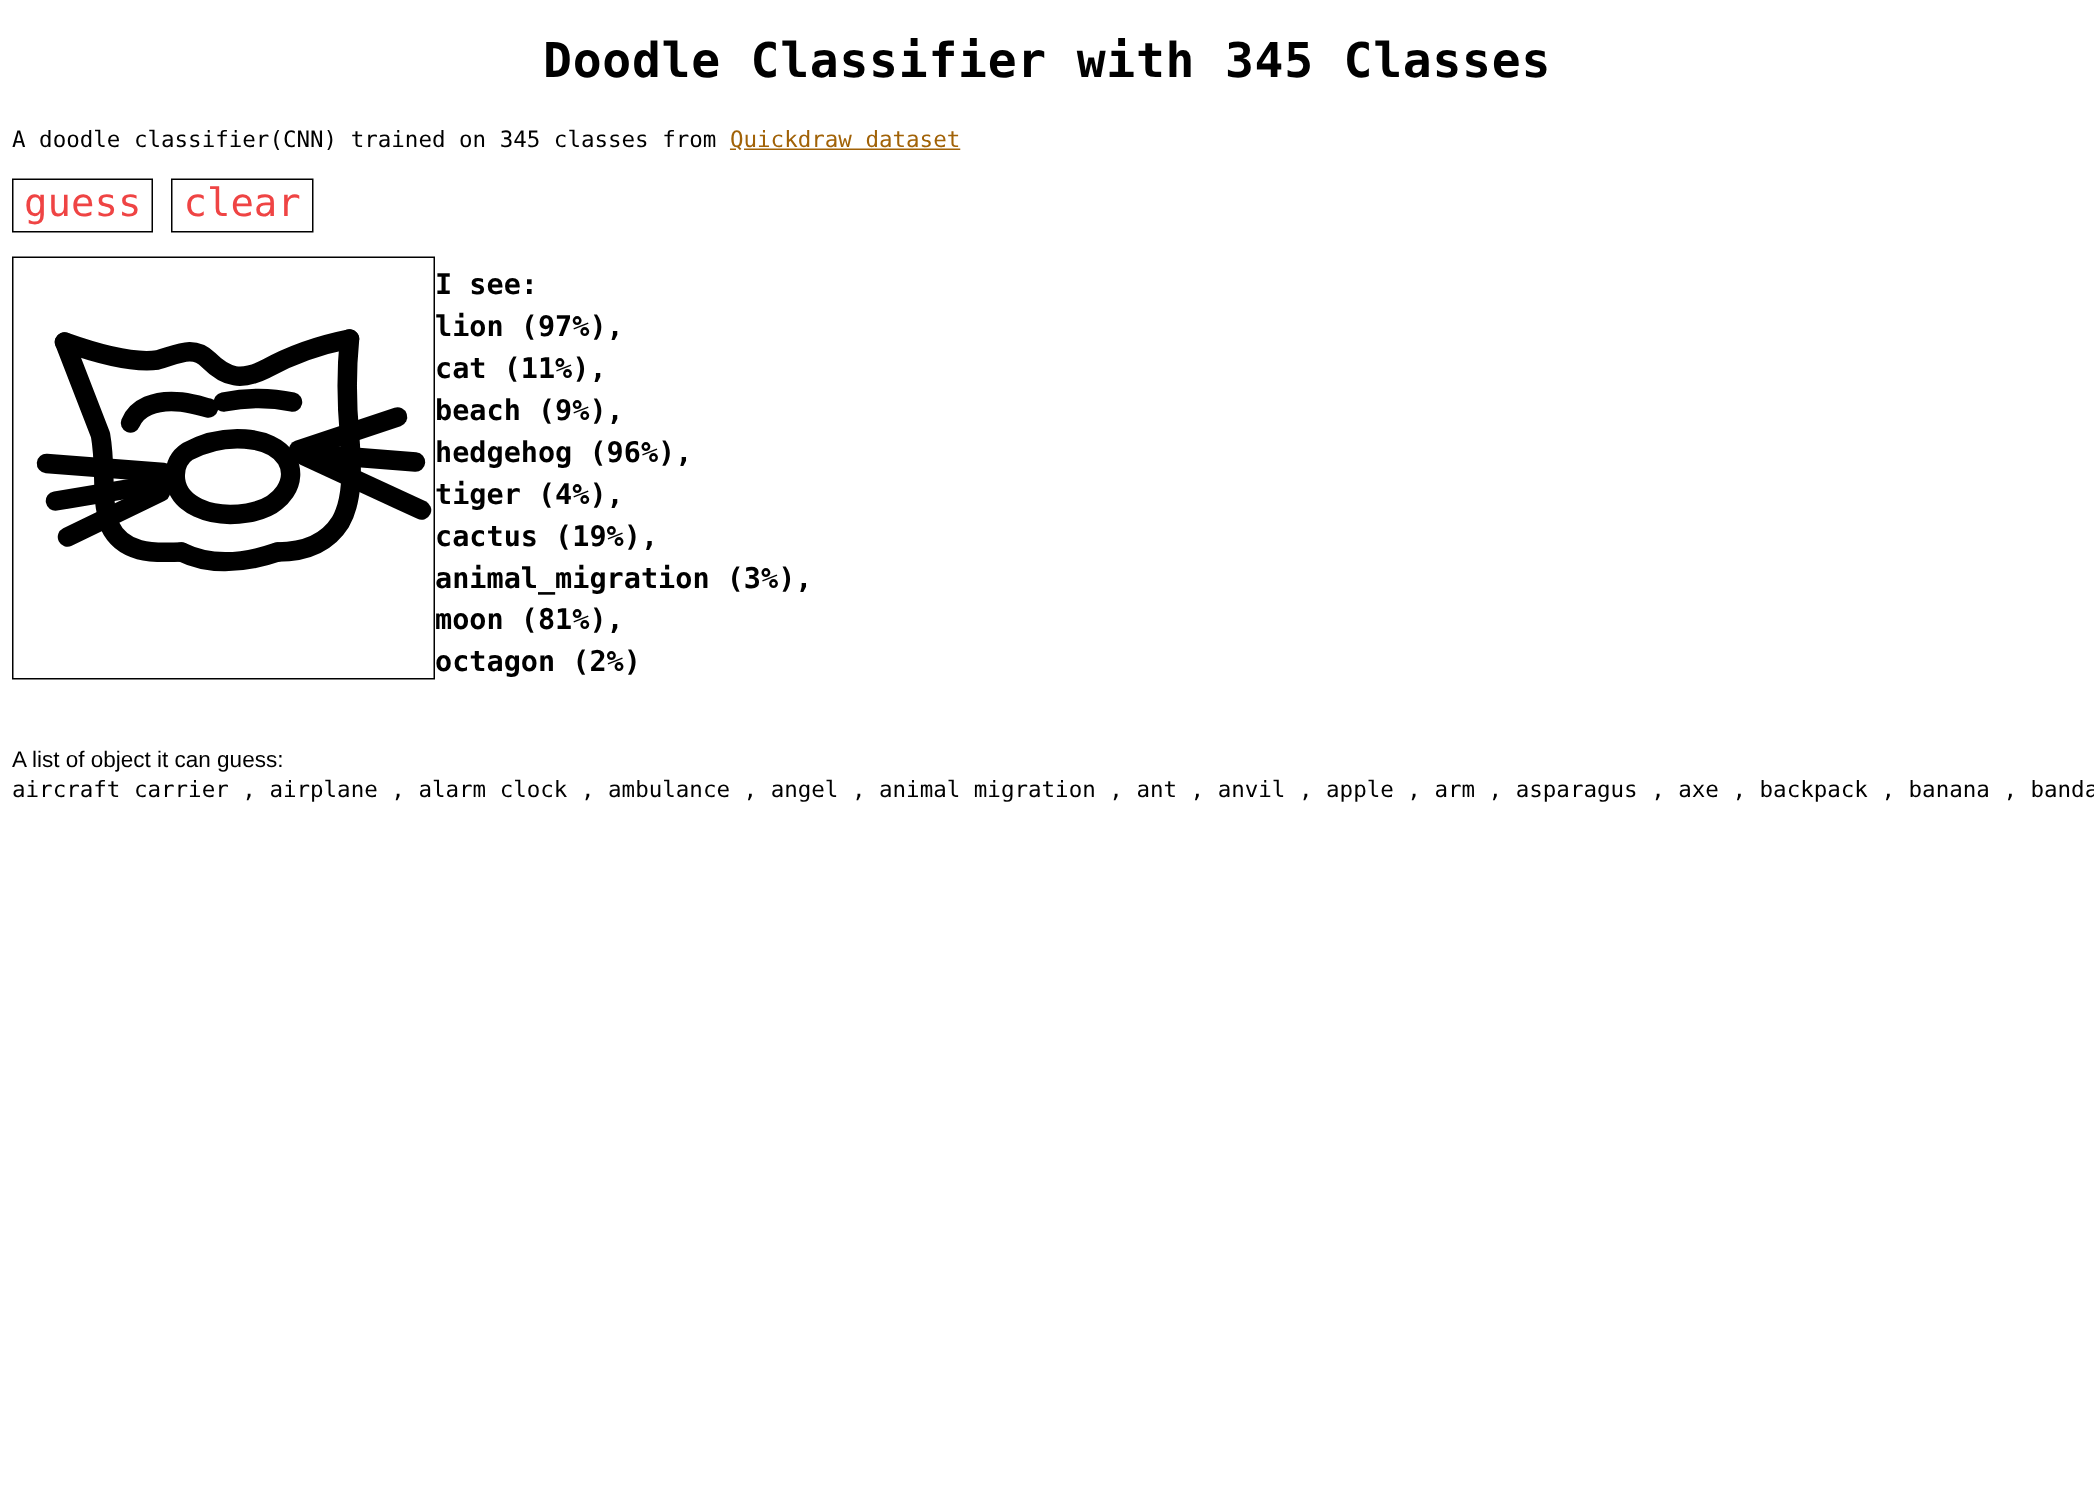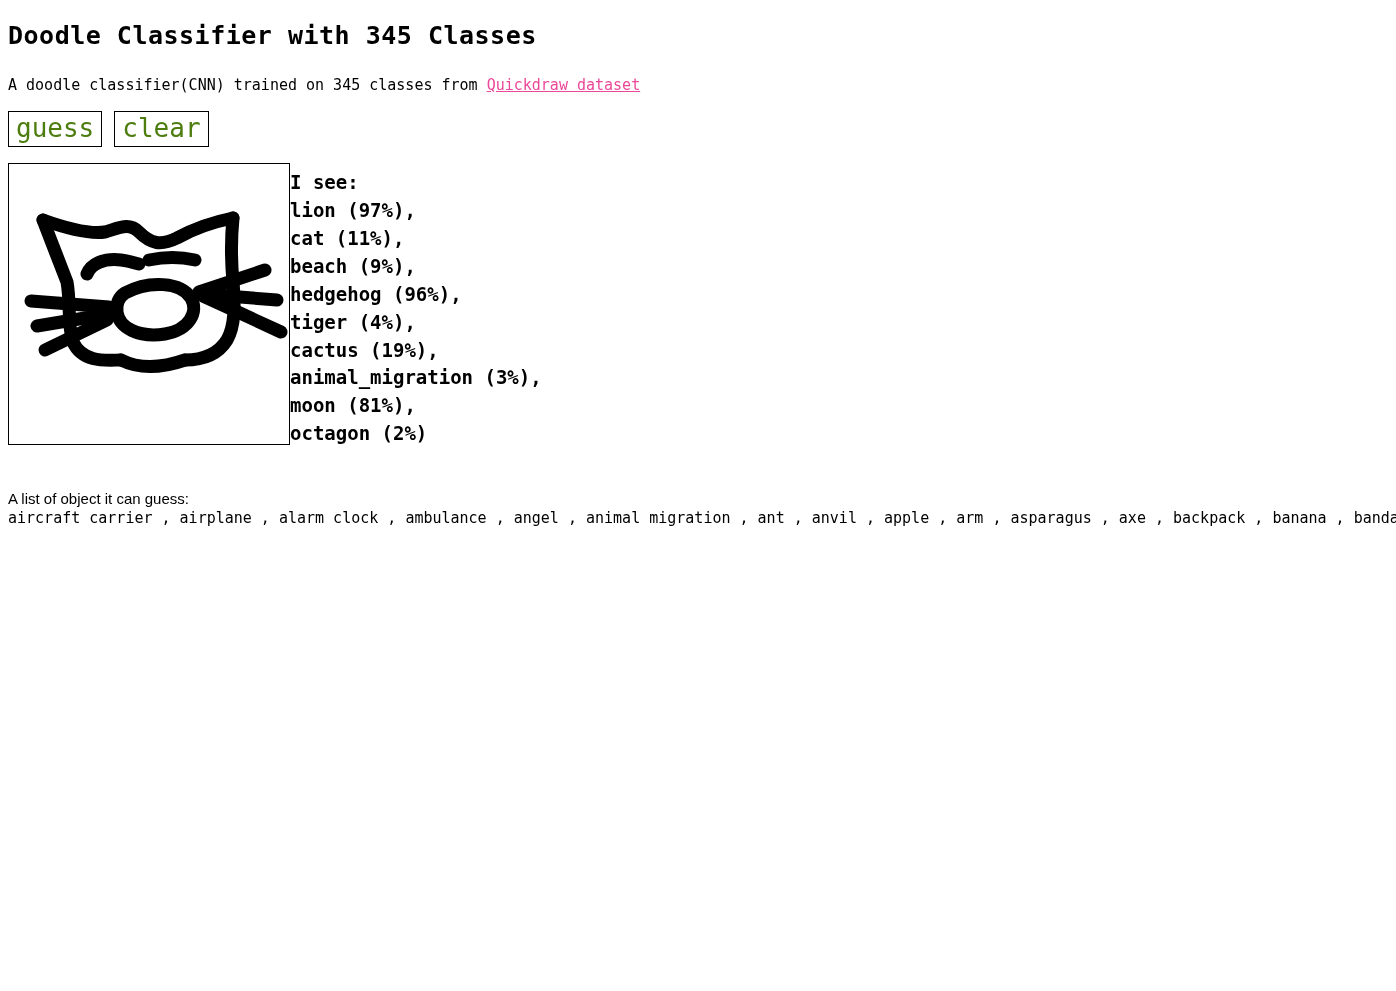--- a/index.html
+++ b/index.html
@@ -15,56 +15,57 @@
     overflow: hidden;
   }
   .page {
     padding: 8px 8px 0 8px;
     box-sizing: border-box;
   }
 
   
   h1.page-title {
     font-family: "DejaVu Sans Mono", "Liberation Mono", monospace;
-    font-size: 25px;
+    font-size: 32px;
     font-weight: bold;
     letter-spacing: 0.5px;
     margin: 14px 0 0 0;
     line-height: 1.15;
     color: #000;
+    text-align: center;
   }
   p.subtitle {
     font-family: "DejaVu Sans Mono", "Liberation Mono", monospace;
     font-size: 15px;
     margin: 26px 0 0 0;
     line-height: 1.15;
     letter-spacing: 0px;
     white-space: nowrap;
   }
   a.dataset-link {
-    color: #ec4899;
+    color: #a16207;
     text-decoration: underline;
   }
 
   
   .button-row {
     margin-top: 17px;
     display: flex;
     gap: 12px;
     align-items: flex-start;
   }
   button.plain-btn {
     font-family: "DejaVu Sans Mono", "Liberation Mono", monospace;
     font-size: 26px;
     line-height: 1.0;
     padding: 3px 7px 5px 7px;
     background: #ffffff;
     border: 1px solid #000000;
     border-radius: 0;
-    color: #4d7c0f;
+    color: #ef4444;
     cursor: pointer;
   }
 
   
   .work-area {
     margin-top: 16px;
     display: flex;
     align-items: flex-start;
   }
   .canvas-wrap {

